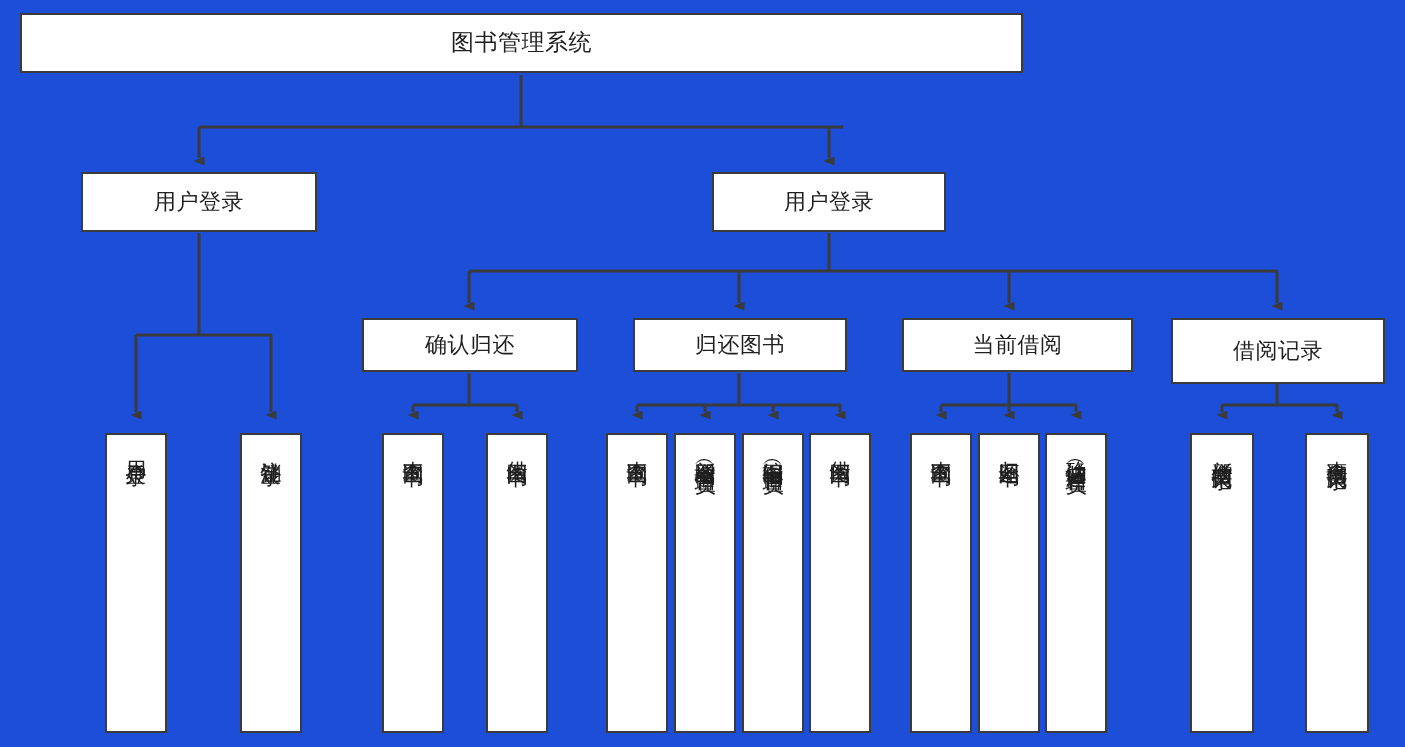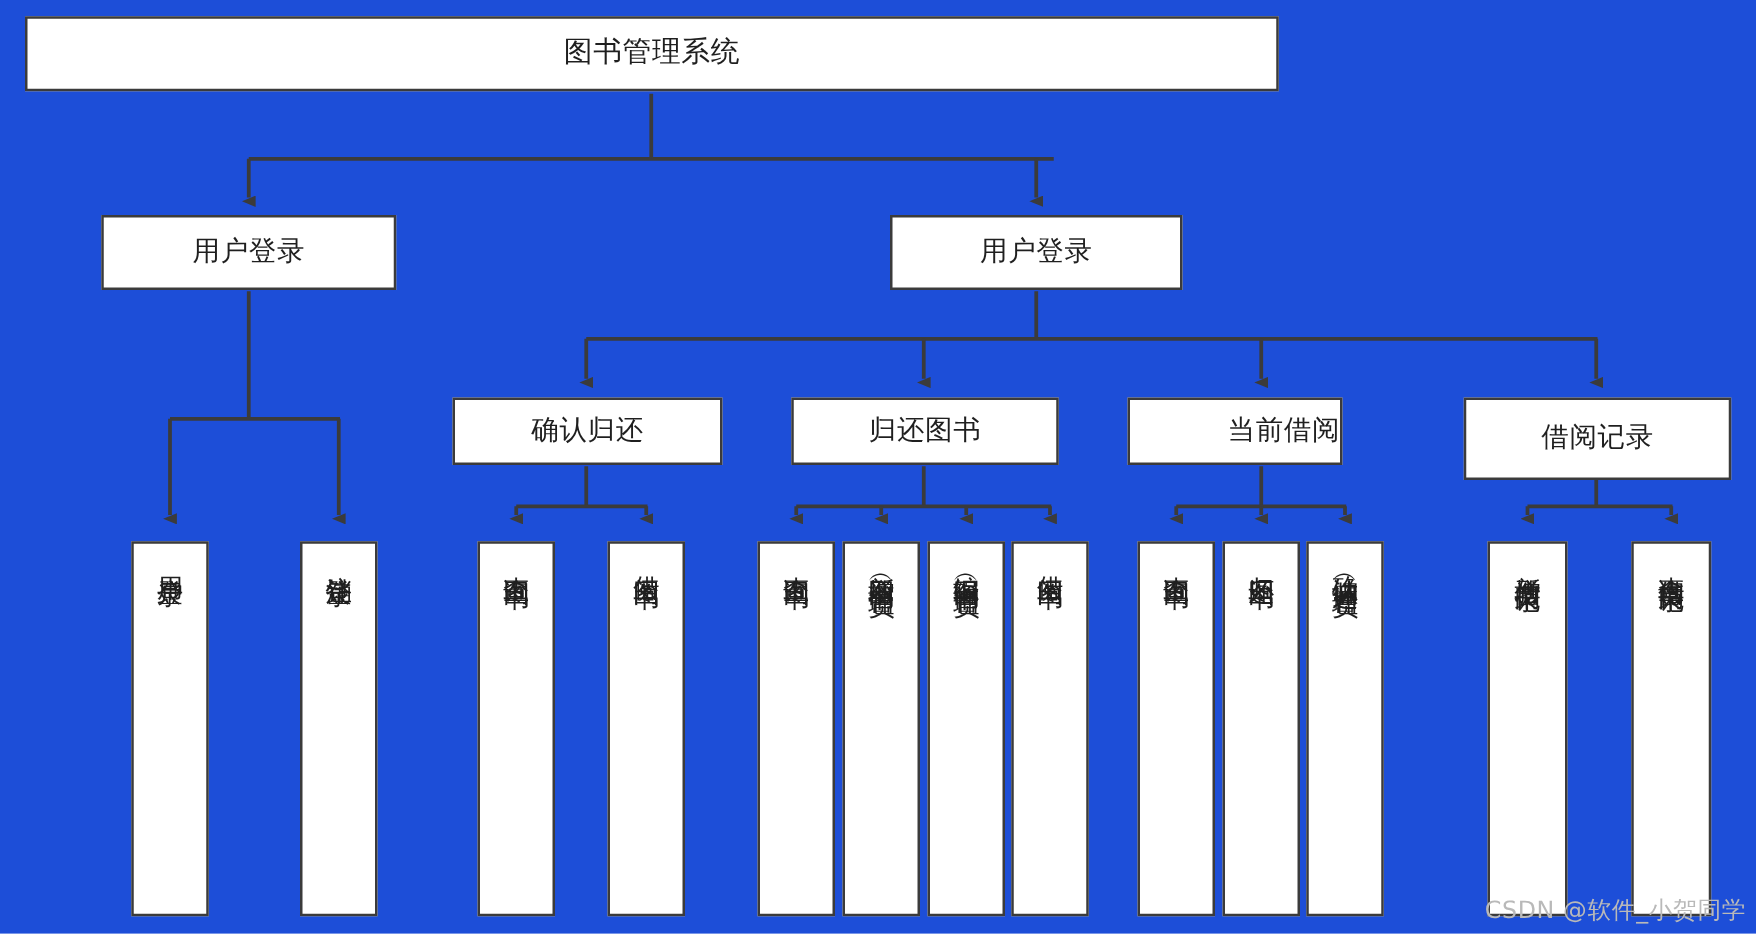--- a/index.html
+++ b/index.html
@@ -149,21 +149,21 @@
   </div>
 
   <div class="node horiz" style="left:362px; top:318px; width:216px; height:54px;">
     <span class="label">确认归还</span>
   </div>
 
   <div class="node horiz" style="left:633px; top:318px; width:214px; height:54px;">
     <span class="label">归还图书</span>
   </div>
 
-  <div class="node horiz" style="left:902px; top:318px; width:172px; height:54px;justify-content:flex-end;">
+  <div class="node horiz" style="left:902px; top:318px; width:231px; height:54px;">
     <span class="label">当前借阅</span>
   </div>
 
   <div class="node horiz" style="left:1171px; top:318px; width:214px; height:66px;justify-content:center;">
     <span class="label">借阅记录</span>
   </div>
 
   <div class="node vert" style="left:105px; top:433px; width:62px; height:300px;">
     <span class="label">用户登录</span>
   </div>
@@ -201,15 +201,14 @@
     <span class="label">确认归还（管理员）</span>
   </div>
 
   <div class="node vert" style="left:1190px; top:433px; width:64px; height:300px;">
     <span class="label">新增借阅记录</span>
   </div>
   <div class="node vert" style="left:1305px; top:433px; width:64px; height:300px;">
     <span class="label">查询借阅记录</span>
   </div>
 
-  <div id="watermark">CSDN @软件_小贺同学</div>
 
 </div>
 
 </body></html>

